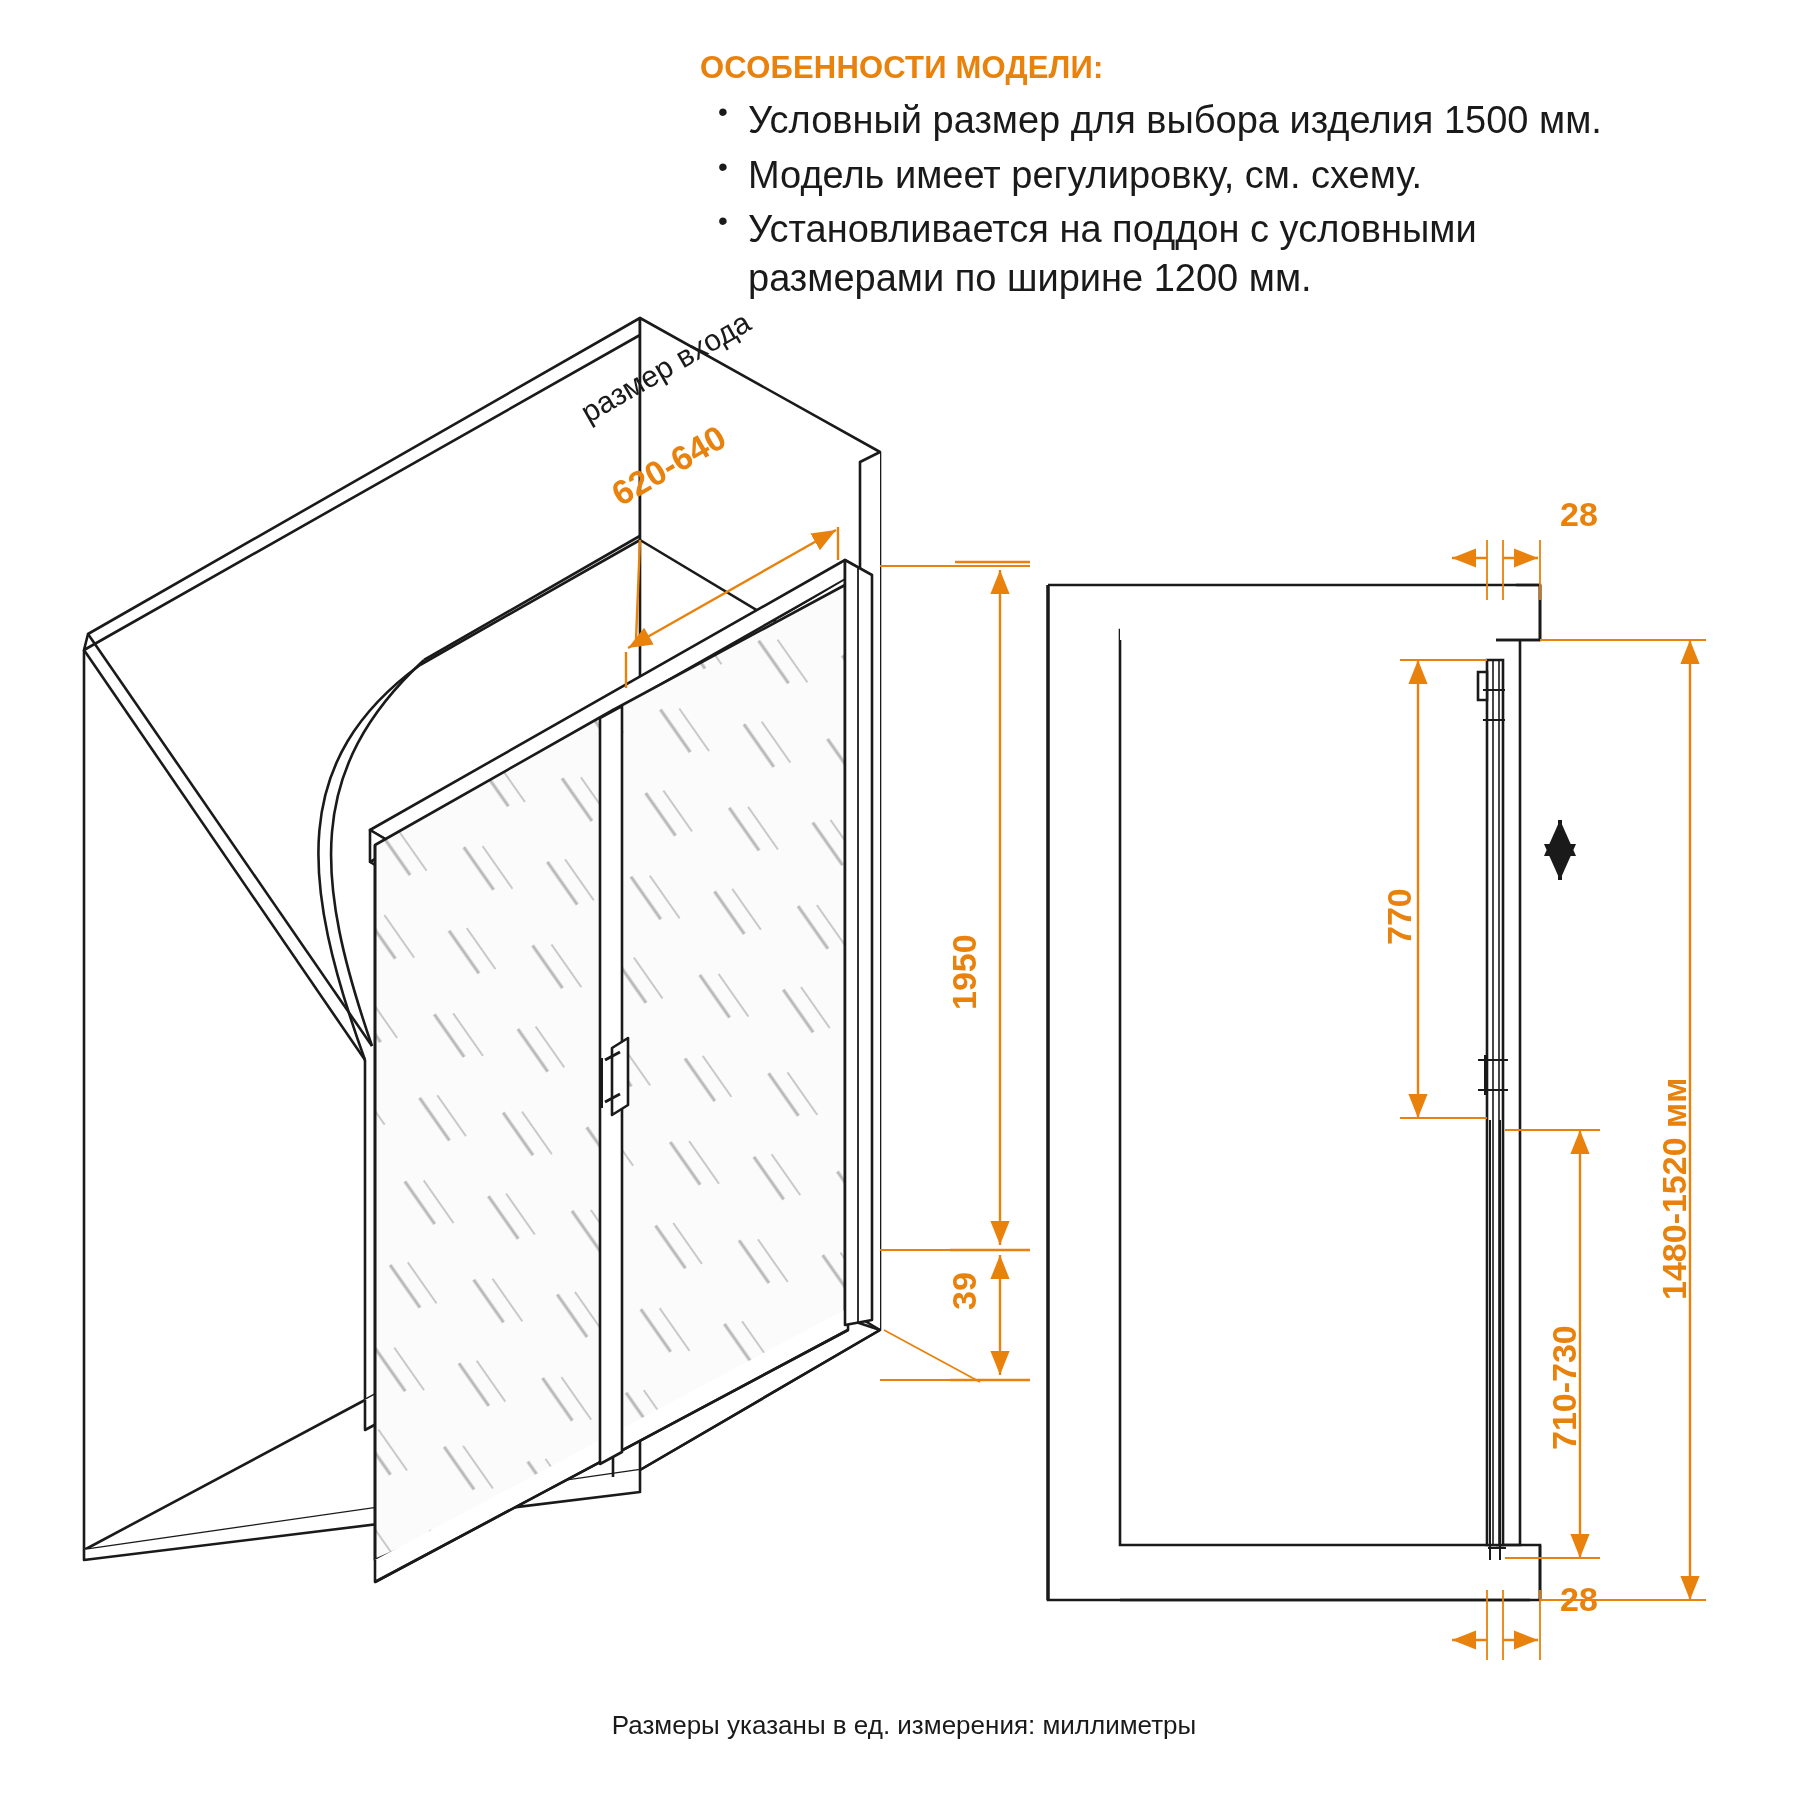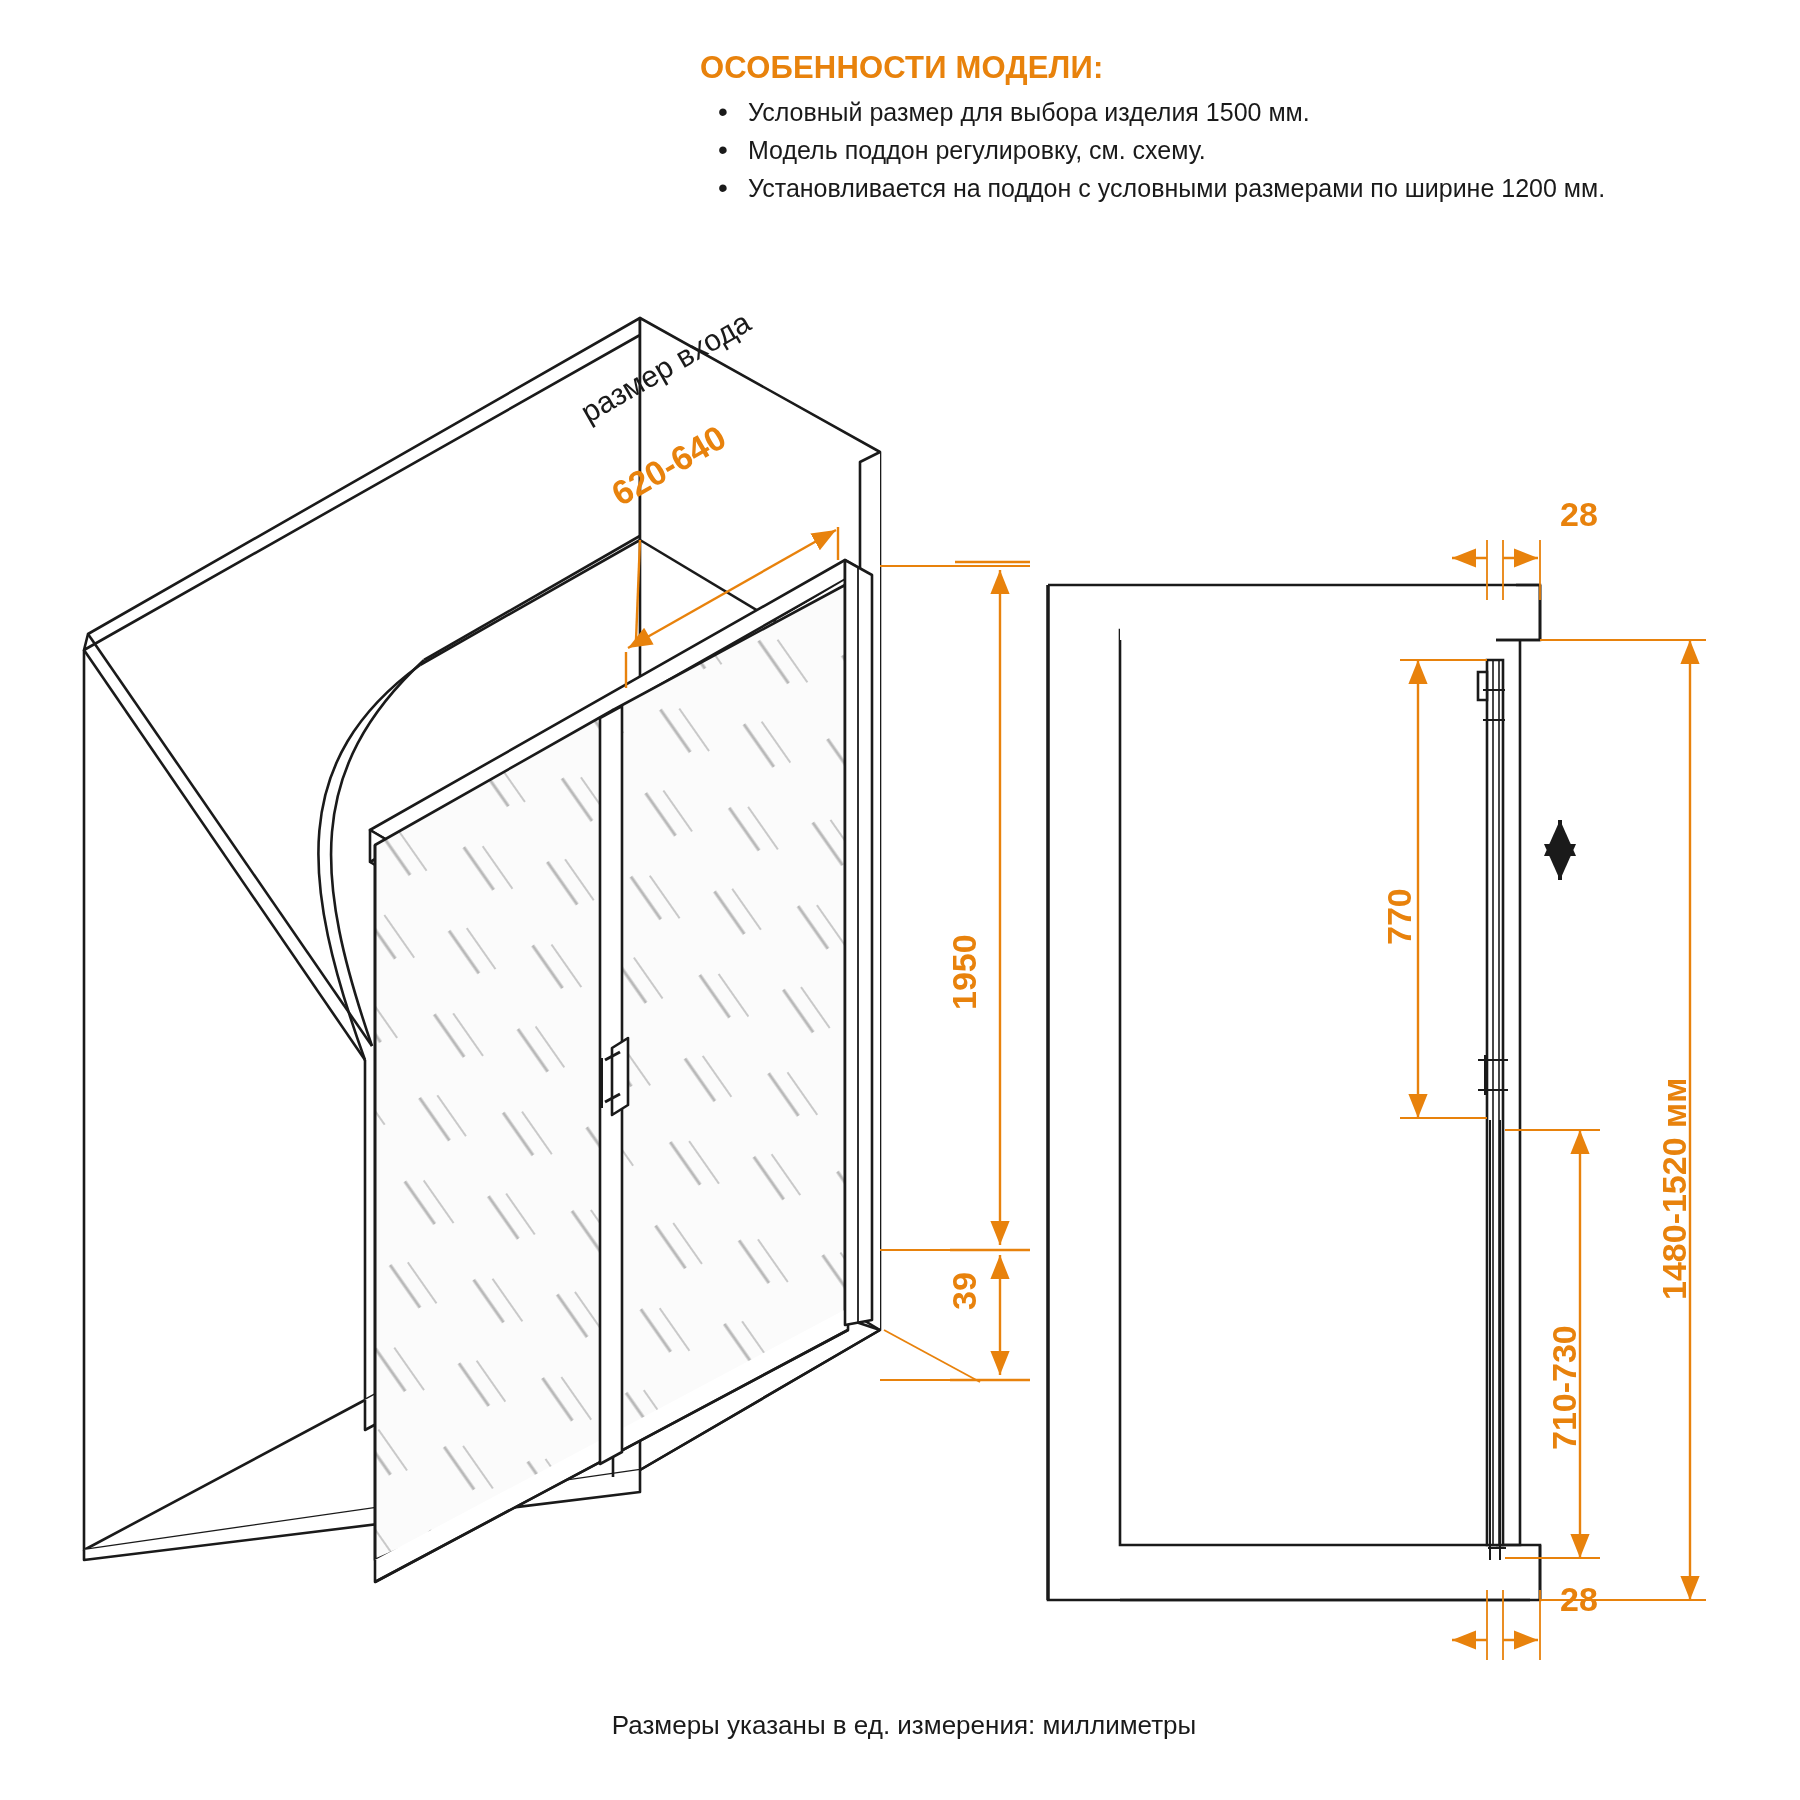--- a/index.html
+++ b/index.html
@@ -34,21 +34,21 @@
     margin: 0 0 10px 0;
   }
   .features ul {
     margin: 0;
     padding: 0 0 0 48px;
     list-style: none;
   }
   .features li {
     position: relative;
     color: #1a1a1a;
-    font-size: 25px;
+    font-size: 38px;
     line-height: 1.28;
     margin-bottom: 6px;
   }
   .features li::before {
     content: "\2022";
     position: absolute;
     left: -30px;
     top: -2px;
     font-size: 28px;
     color: #1a1a1a;
@@ -91,21 +91,21 @@
 </style>
 </head>
 <body>
 
 <div class="page">
 
   <div class="features">
     <div class="features-title">ОСОБЕННОСТИ МОДЕЛИ:</div>
     <ul>
       <li>Условный размер для выбора изделия 1500 мм.</li>
-      <li>Модель поддон регулировку, см. схему.</li>
+      <li>Модель имеет регулировку, см. схему.</li>
       <li>Установливается на поддон с условными размерами по ширине 1200 мм.</li>
     </ul>
   </div>
 
   <svg class="svg-layer" viewBox="0 0 1800 1800">
     <defs>
       <marker id="arrOr" markerWidth="12" markerHeight="12" refX="10" refY="4" orient="auto">
         <path d="M0,0 L10,4 L0,8 z" fill="#E8820C"></path>
       </marker>
       <marker id="arrOrStart" markerWidth="12" markerHeight="12" refX="0" refY="4" orient="auto">

